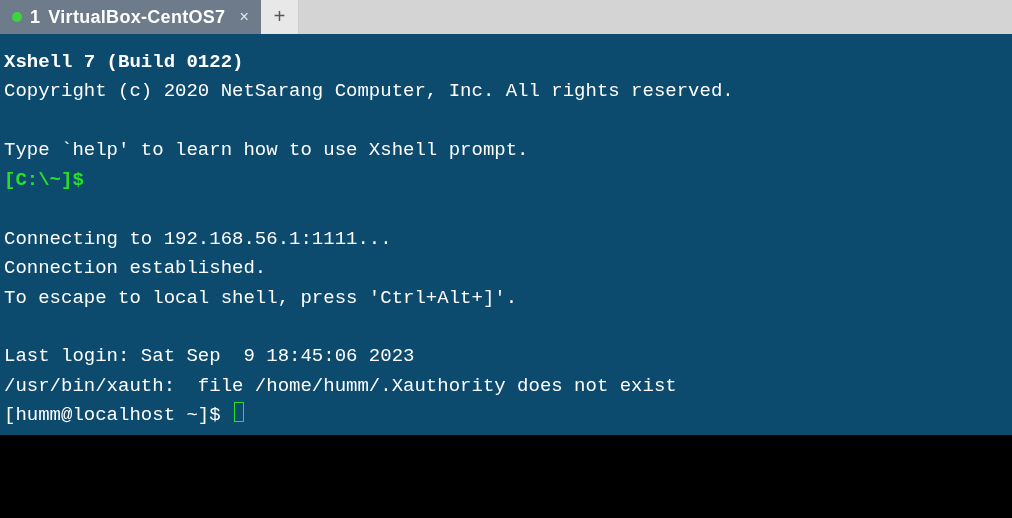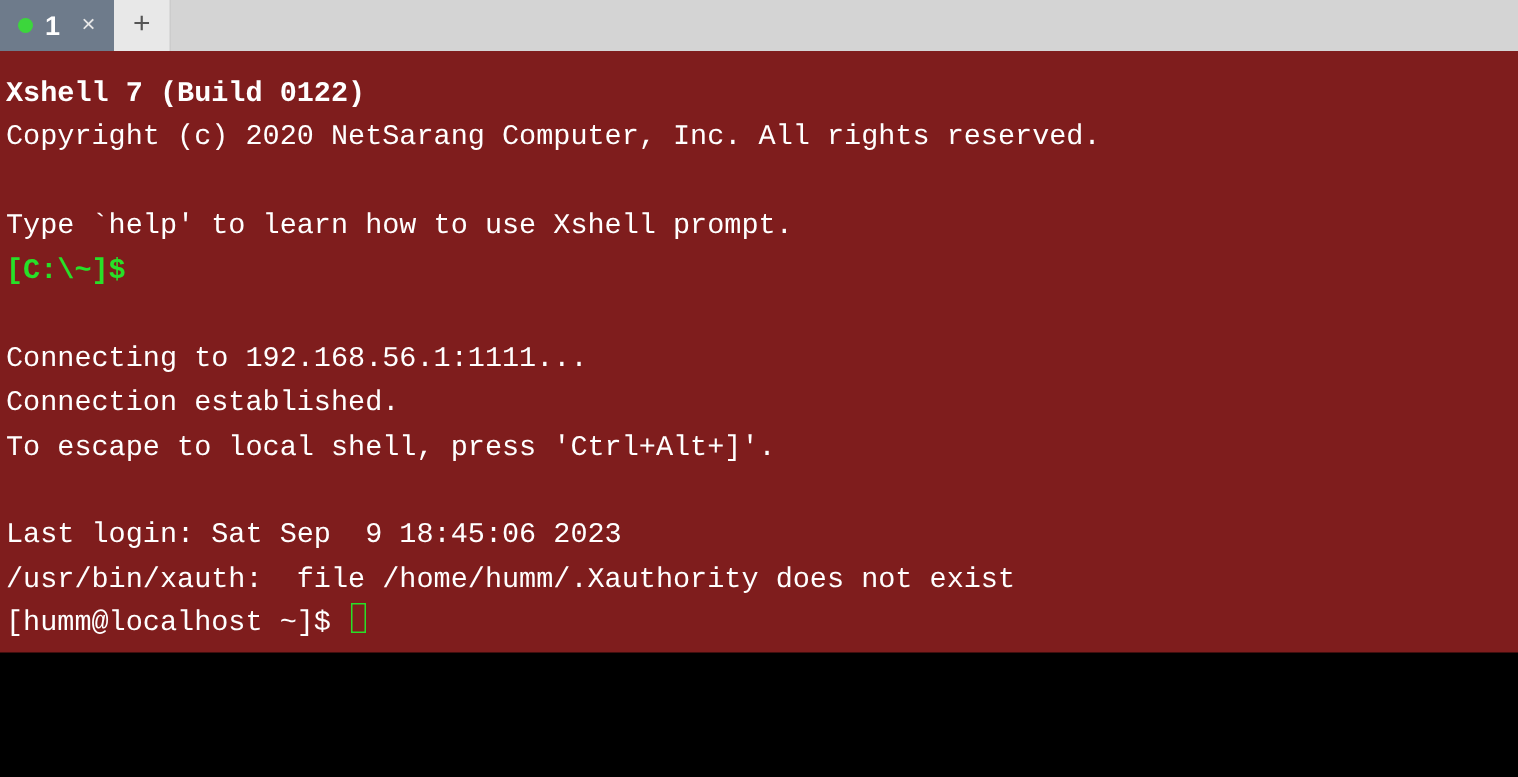--- a/index.html
+++ b/index.html
@@ -51,21 +51,21 @@
       align-items: center;
       justify-content: center;
       background: #e8e8e8;
       color: #555;
       font-size: 20px;
       font-weight: 400;
       cursor: pointer;
       border-right: 1px solid #ccc;
     }
     .term {
-      background: #7f1d1d;
+      background: #0c4a6e;
       color: #fff;
       padding: 14px 4px 4px 4px;
       line-height: 1.55;
       white-space: pre;
       font-family: "Consolas", "Courier New", monospace;
       font-size: 19px;
     }
     .bold { font-weight: 700; }
     .prompt-green { color: #28e028; font-weight: 700; }
     .cursor-block {
@@ -77,20 +77,21 @@
       margin-left: 2px;
     }
   </style>
 </head>
 <body>
 
 <div class="tabbar">
   <div class="tab">
     <span class="status-dot"></span>
     <span class="tab-index">1</span>
+    <span>VirtualBox-CentOS7</span>
     <span class="tab-close">×</span>
   </div>
   <div class="newtab">
     <span>+</span>
   </div>
 </div>
 
 <div class="term"><span class="bold">Xshell 7 (Build 0122)</span>
 <span>Copyright (c) 2020 NetSarang Computer, Inc. All rights reserved.</span>
 

